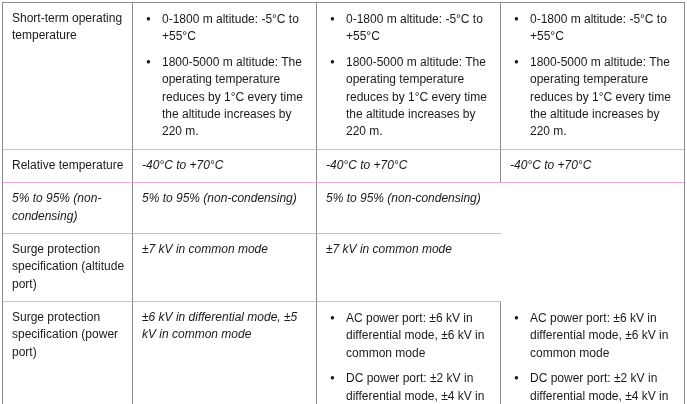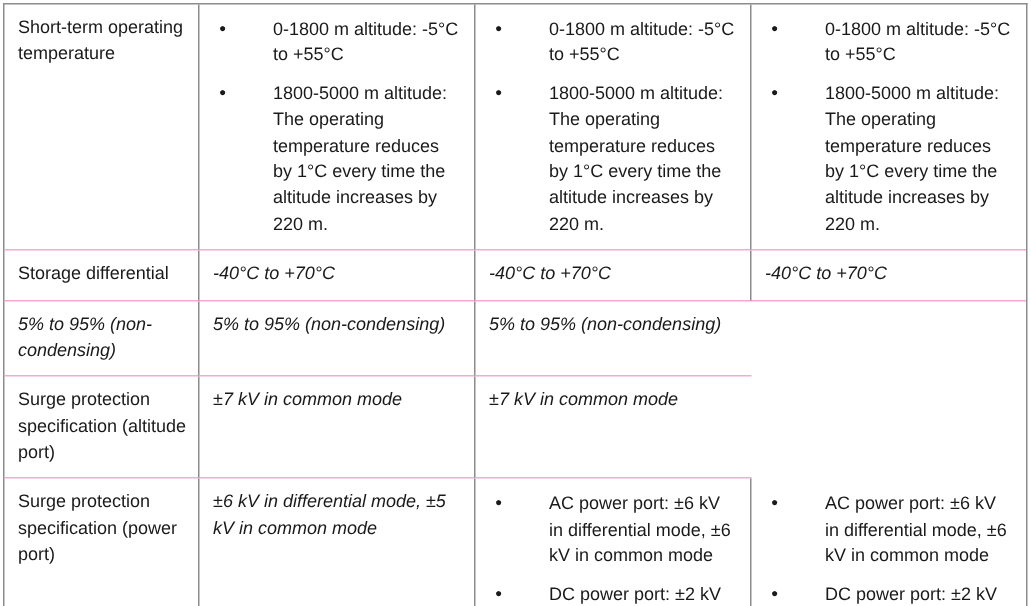--- a/index.html
+++ b/index.html
@@ -59,21 +59,20 @@
     flex: 0 0 auto;
     width: 20px;
     padding-left: 4px;
     font-size: 8px;
     line-height: 16px;
     color: #1a1a1a;
     box-sizing: border-box;
   }
   .btext {
     flex: 1 1 auto;
-    margin-left: 20px;
   }
 </style>
 </head>
 <body>
 
 <div class="table-wrap" id="spec-table">
     <div class="tr">
       <div class="td label">Short-term operating temperature</div>
       <div class="td">
         <div class="bullets">
@@ -106,21 +105,21 @@
             <span class="btext">0-1800 m altitude: -5°C to +55°C</span>
           </div>
           <div class="bullet">
             <span class="dot">●</span>
             <span class="btext">1800-5000 m altitude: The operating temperature reduces by 1°C every time the altitude increases by 220 m.</span>
           </div>
         </div>
       </div>
     </div>
     <div class="tr">
-      <div class="td label">Storage differential</div>
+      <div class="td label">Relative temperature</div>
       <div class="td">
         <div class="cell-text">-40°C to +70°C</div>
       </div>
       <div class="td">
         <div class="cell-text">-40°C to +70°C</div>
       </div>
       <div class="td">
         <div class="cell-text">-40°C to +70°C</div>
       </div>
     </div>

